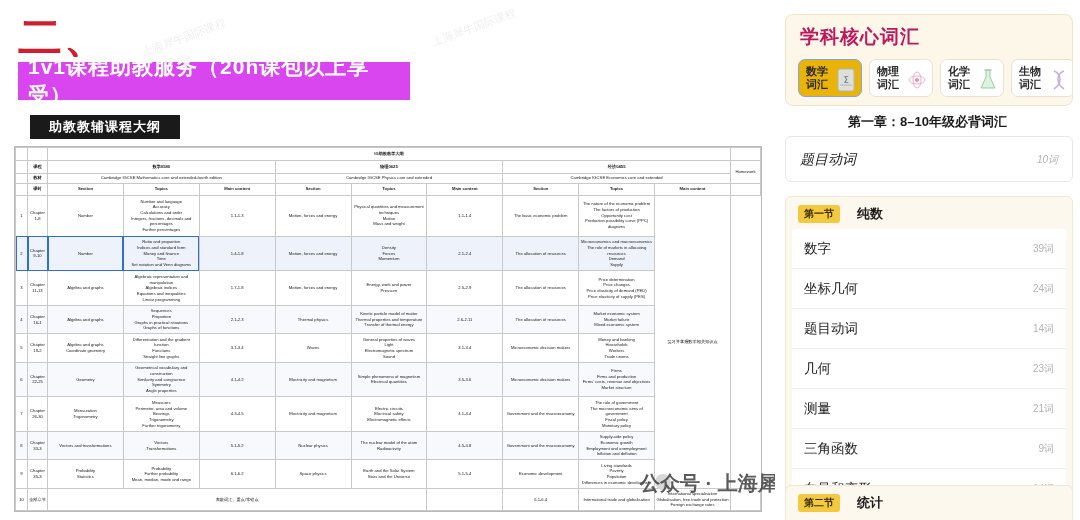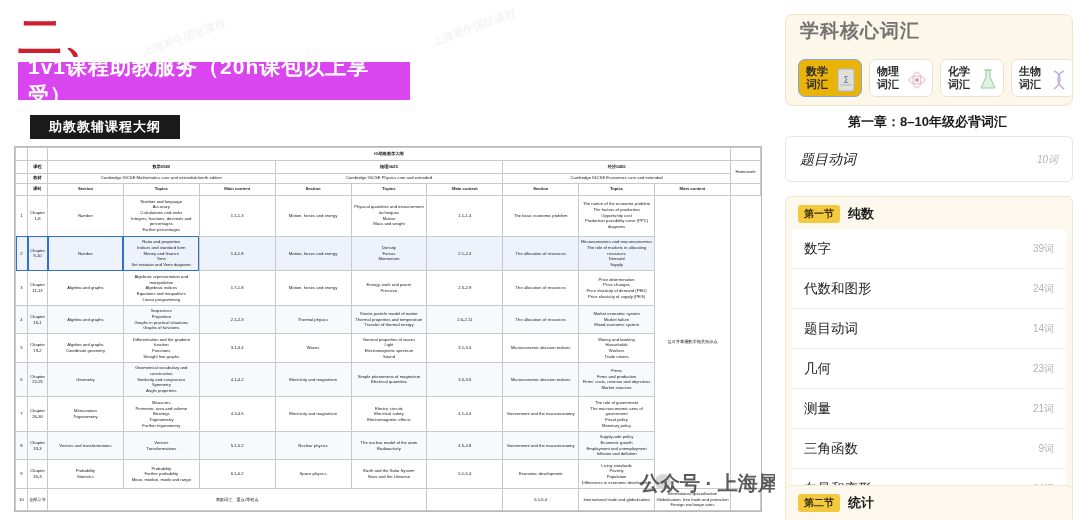--- a/index.html
+++ b/index.html
@@ -82,22 +82,22 @@
   .right {
     position: absolute; left: 775px; top: 0; width: 305px; height: 520px;
     background: #ffffff;
   }
   .vocab-card {
     position: absolute; left: 10px; top: 14px; width: 288px; height: 92px;
     background: #fdf7ea; border-radius: 8px; border: 1px solid #f0e4c8;
     overflow: hidden;
   }
   .vocab-title {
-    position: absolute; left: 14px; top: 3px; font-size: 19px; font-weight: bold;
-    color: #737373; letter-spacing: 1px;
+    position: absolute; left: 14px; top: 9px; font-size: 19px; font-weight: bold;
+    color: #be185d; letter-spacing: 1px;
   }
   .chips { position: absolute; left: 12px; top: 44px; display: flex; gap: 7px; }
   .chip {
     width: 64px; height: 38px; border-radius: 7px; background: #fff;
     display: flex; align-items: center; padding-left: 7px; position: relative;
     font-size: 11px; font-weight: bold; color: #2b2b2b; line-height: 1.15;
     border: 1px solid #e9e2d2;
   }
   .chip.active { border: 1.5px solid #7fa7e8; background: #eab308; }
   .chip .glyph {
@@ -118,21 +118,21 @@
     padding: 0 14px; height: 46px; font-size: 14px; color: #202020;
     border-bottom: 1px solid #f0f0f0;
   }
   .row-item:last-child { border-bottom: none; }
   .row-count { font-size: 10px; color: #b2b2b2; }
   .sect-card {
     position: absolute; left: 10px; width: 288px; background: #fcf8ee;
     border: 1px solid #f1e7d2; border-radius: 6px; overflow: hidden;
   }
   .sect-head {
-    display: flex; align-items: flex-end; gap: 8px; padding: 8px 12px 6px 12px;
+    display: flex; align-items: flex-end; gap: 17px; padding: 8px 12px 6px 12px;
   }
   .sect-badge {
     background: #f3c93f; color: #3a2c00; font-size: 10px; font-weight: bold;
     border-radius: 3px; padding: 2px 6px;
   }
   .sect-name { font-size: 13px; font-weight: bold; color: #1b1b1b; }
   .sect-list { background: #fff; margin: 0 6px 6px 6px; border-radius: 4px; }
   .sect-list .row-item { height: 40px; font-size: 13.5px; padding: 0 12px; }
   .sect-2 { }
 </style>
@@ -473,21 +473,21 @@
     <div class="sect-head">
       <span class="sect-badge">第一节</span>
       <span class="sect-name">纯数</span>
     </div>
     <div class="sect-list">
       <div class="row-item">
         <span>数字</span>
         <span class="row-count">39词</span>
       </div>
       <div class="row-item">
-        <span>代数和图形</span>
+        <span>坐标几何</span>
         <span class="row-count">24词</span>
       </div>
       <div class="row-item">
         <span>题目动词</span>
         <span class="row-count">14词</span>
       </div>
       <div class="row-item">
         <span>几何</span>
         <span class="row-count">23词</span>
       </div>

